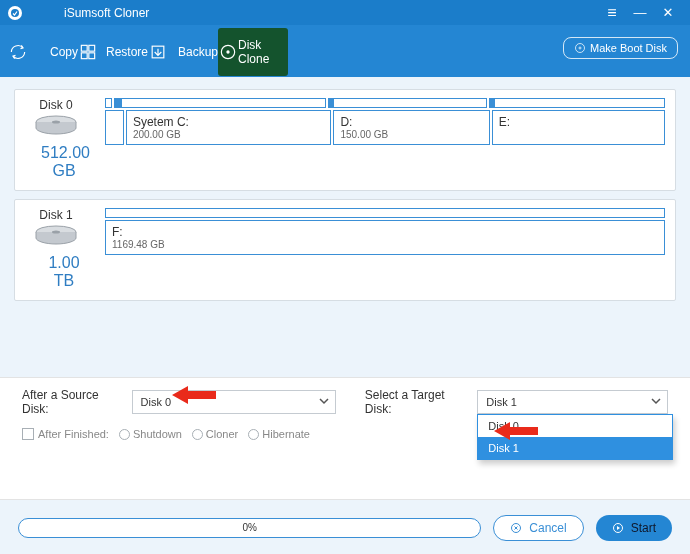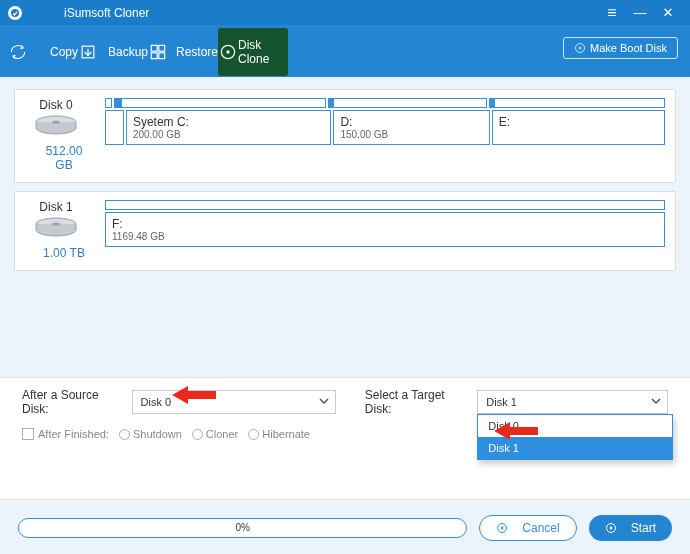--- a/index.html
+++ b/index.html
@@ -12,29 +12,29 @@
 .titlebar .title { flex: 1; padding-left: 36px; }
 .titlebar .winbtn { width: 28px; text-align: center; font-size: 13px; cursor: pointer; }
 .titlebar .winbtn.menu { font-size: 16px; line-height: 14px; }
 
 
 .toolbar { height: 52px; background: #2486d3; display: flex; align-items: center; padding: 0 8px; position: relative; }
 .tbtn { width: 70px; height: 48px; display: flex; flex-direction: row; align-items: center; justify-content: space-between; color: #fff; font-size: 12px; cursor: pointer; border-radius: 3px; margin-top: 2px;}
 .tbtn.active { background: #14532d; }
 .tbtn .ticon { height: 22px; display: flex; align-items: center; justify-content: center; }
 .tbtn .ticon svg { width: 20px; height: 20px; stroke: #fff; fill: none; stroke-width: 1.4; }
-.bootbtn { position: absolute; right: 12px; top: 12px; border: 1px solid rgba(255,255,255,0.8); color: #fff; font-size: 11px; padding: 4px 10px; border-radius: 3px; cursor: pointer; display: flex; align-items: center; gap: 4px; }
+.bootbtn { position: absolute; right: 12px; top: 12px; border: 1px solid rgba(255,255,255,0.8); color: #fff; font-size: 11px; padding: 4px 10px; border-radius: 8px; cursor: pointer; display: flex; align-items: center; gap: 4px; }
 .bootbtn svg { width: 12px; height: 12px; stroke: #fff; fill: none; stroke-width: 1.5; }
 
 
 .main { background: #ecf4fb; padding: 12px 14px 0 14px; height: 300px; }
 .diskcard { background: #fff; border: 1px solid #d6dde3; border-radius: 2px; padding: 8px 10px 10px 10px; margin-bottom: 8px; display: flex; gap: 10px; }
 .diskcol { width: 62px; text-align: center; }
 .diskname { font-size: 12px; color: #333; }
-.disksize { font-size: 12px; color: #2f7dc2; margin-left: 16px; }
+.disksize { font-size: 16px; color: #2f7dc2; margin-left: 16px; }
 .diskimg { margin: 2px auto 2px auto; }
 .diskimg svg { width: 48px; height: 24px; }
 .partrow { flex: 1; padding-left: 8px; }
 .topbar { height: 10px; display: flex; gap: 2px; margin-bottom: 2px; }
 .topbar .seg { border: 1px solid #3a8fd6; background: #fff; position: relative; }
 .topbar .seg .fill { position: absolute; left: 0; top: 0; bottom: 0; background: #3a8fd6; }
 .parts { display: flex; gap: 2px; }
 .partbox { border: 1px solid #3a8fd6; padding: 4px 6px; font-size: 11px; color: #333; min-height: 34px; }
 .partbox .pname { font-size: 12px; }
 .partbox .psize { font-size: 10px; color: #666; }
@@ -54,23 +54,23 @@
 .radio { width: 11px; height: 11px; border: 1px solid #a8afb5; border-radius: 50%; display: inline-block; margin-right: 3px; vertical-align: -2px; }
 
 
 .dropdown { position: absolute; border: 1px solid #2f90e0; background: #fff; z-index: 20; box-shadow: 2px 4px 6px rgba(0,0,0,0.2); }
 .dropdown .opt { padding: 5px 10px; font-size: 11px; cursor: pointer; }
 .dropdown .opt.sel { background: #2f90e0; color: #fff; }
 
 
 .footer { height: 56px; background: #ecf4fb; padding: 12px 18px; display: flex; align-items: center; gap: 12px; border-top: 1px solid #e3e3e3; margin-top: 32px;}
 .progress { flex: 1; height: 20px; border: 1px solid #3a8fd6; border-radius: 10px; position: relative; font-size: 10px; color: #333; display: flex; align-items: center; justify-content: center; background: #fff; }
-.rbtn { height: 26px; border-radius: 13px; padding: 0 16px; font-size: 12px; display: flex; align-items: center; gap: 14px; cursor: pointer; }
+.rbtn { height: 26px; border-radius: 13px; padding: 0 16px; font-size: 12px; display: flex; align-items: center; gap: 7px; cursor: pointer; }
 .rbtn.cancel { border: 1px solid #3a8fd6; color: #3a8fd6; background: #fff; }
-.rbtn.start { background: #2486d3; color: #fef9c3; justify-content: center; }
+.rbtn.start { background: #2486d3; color: #0f172a; justify-content: center; }
 .rbtn svg { width: 12px; height: 12px; }
 
 
 .arrow { position: absolute; z-index: 30; }
 .arrow svg polygon, .arrow svg rect { fill: #e92a1b; }
 </style>
 </head>
 <body>
 
 <div class="titlebar">
@@ -92,36 +92,36 @@
         <svg viewBox="0 0 24 24">
           <path d="M4 12a8 8 0 0 1 14-5M20 12a8 8 0 0 1-14 5"></path>
           <path d="M16 4l2 3-3 1M8 20l-2-3 3-1"></path>
         </svg>
       </span>
     <span>Copy</span>
   </div>
   <div class="tbtn">
     <span class="ticon">
         <svg viewBox="0 0 24 24">
-          <rect x="5" y="5" width="14" height="14"></rect>
-          <path d="M12 8v8M8 12l4 4 4-4"></path>
-        </svg>
-      </span>
-    <span>Backup</span>
-  </div>
-  <div class="tbtn">
-    <span class="ticon">
-        <svg viewBox="0 0 24 24">
           <rect x="4" y="4" width="7" height="7"></rect>
           <rect x="13" y="4" width="7" height="7"></rect>
           <rect x="4" y="13" width="7" height="7"></rect>
           <rect x="13" y="13" width="7" height="7"></rect>
         </svg>
       </span>
     <span>Restore</span>
+  </div>
+  <div class="tbtn">
+    <span class="ticon">
+        <svg viewBox="0 0 24 24">
+          <rect x="5" y="5" width="14" height="14"></rect>
+          <path d="M12 8v8M8 12l4 4 4-4"></path>
+        </svg>
+      </span>
+    <span>Backup</span>
   </div>
   <div class="tbtn active">
     <span class="ticon">
         <svg viewBox="0 0 24 24">
           <circle cx="12" cy="12" r="8"></circle>
           <circle cx="12" cy="12" r="2" fill="#fff" stroke="none"></circle>
         </svg>
       </span>
     <span>Disk Clone</span>
   </div>

